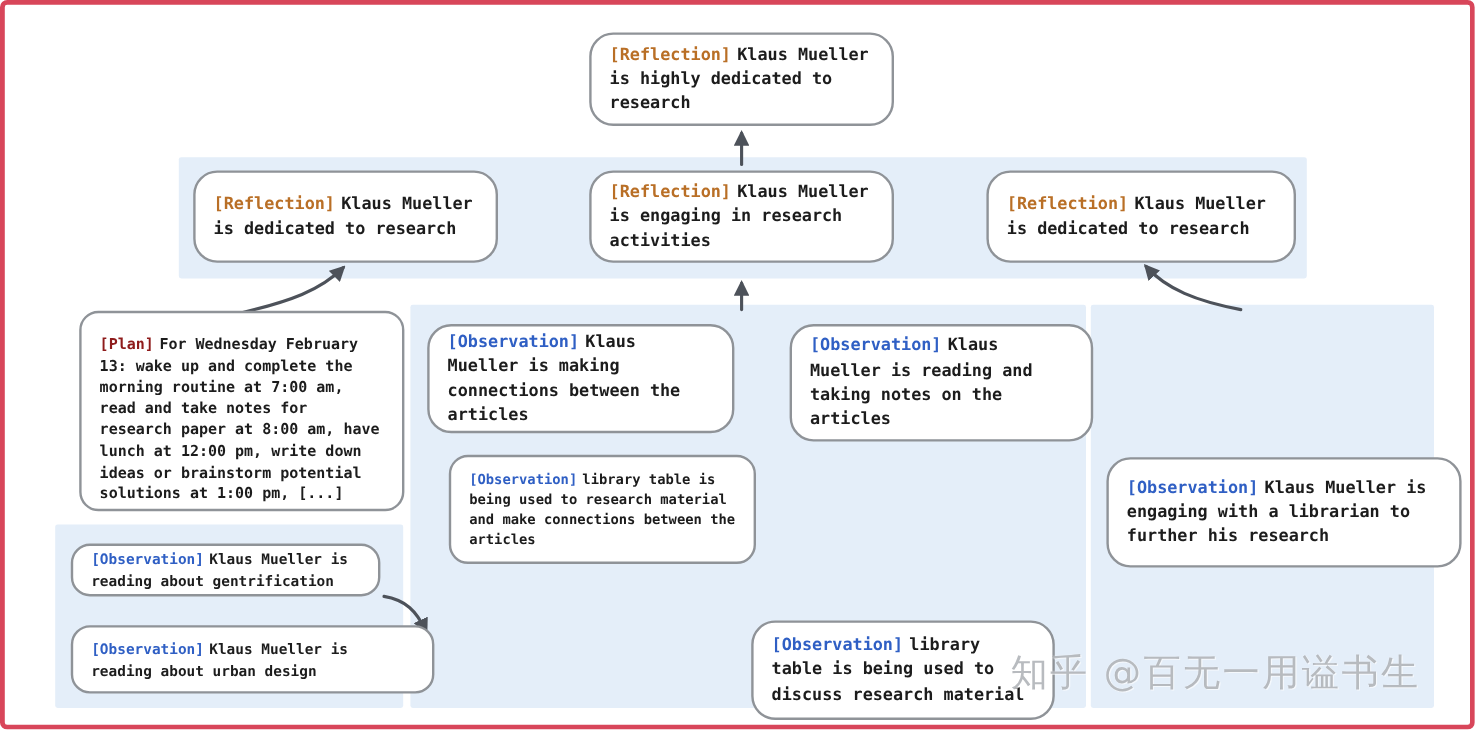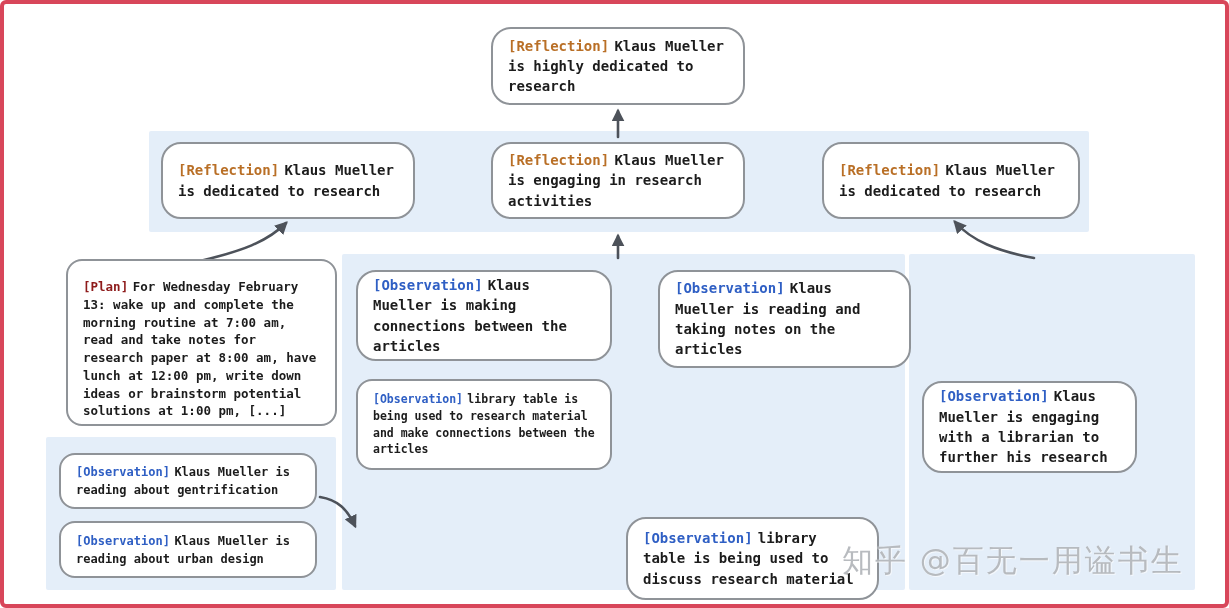--- a/index.html
+++ b/index.html
@@ -29,21 +29,21 @@
     align-items:center;
     padding:4px 15px;
     color:var(--text,#1c1c1c);
     font-weight:700;
     letter-spacing:0;
   }
   .node .inner{width:100%;}
   .fs-lg{font-size:14px;line-height:1.45;border-radius:20px;}
   .fs-md{font-size:12.5px;line-height:1.42;}
   .fs-md2{font-size:12px;line-height:1.5;}
-  .fs-sm{font-size:11.5px;line-height:1.45;}
+  .fs-sm{font-size:11.5px;line-height:1.45;margin-left:18px;}
   .tag{margin-right:.62ch;}
   .t-reflection{color:var(--reflection,#b96f26);}
   .t-observation{color:var(--observation,#2f5fc4);}
   .t-plan{color:var(--plan,#8e1b1b);}
   .watermark{
     position:absolute;
     left:838px;top:536px;
     font-family:"DejaVu Sans","Liberation Sans",sans-serif;
     font-size:31px;
     letter-spacing:2px;
@@ -89,40 +89,40 @@
     <div class="inner"><span class="tag t-reflection">[Reflection]</span><span>Klaus Mueller is engaging in research activities</span></div>
   </div>
   <div class="node fs-lg" style="left:818px;top:138px;width:258px;height:77px;">
     <div class="inner"><span class="tag t-reflection">[Reflection]</span><span>Klaus Mueller is dedicated to research</span></div>
   </div>
 
   <div class="node fs-md" style="left:62px;top:255px;width:271px;height:167px;align-items:flex-end;">
     <div class="inner"><span class="tag t-plan">[Plan]</span><span>For Wednesday February 13: wake up and complete the morning routine at 7:00 am, read and take notes for research paper at 8:00 am, have lunch at 12:00 pm, write down ideas or brainstorm potential solutions at 1:00 pm, [...]</span></div>
   </div>
 
-  <div class="node fs-md2" style="left:55px;top:449px;width:258px;height:56px;">
+  <div class="node fs-md2" style="left:55px;top:449px;width:258px;height:44px;">
     <div class="inner"><span class="tag t-observation">[Observation]</span><span>Klaus Mueller is reading about gentrification</span></div>
   </div>
-  <div class="node fs-md2" style="left:55px;top:517px;width:258px;height:57px;">
+  <div class="node fs-md2" style="left:55px;top:517px;width:303px;height:57px;">
     <div class="inner"><span class="tag t-observation">[Observation]</span><span>Klaus Mueller is reading about urban design</span></div>
   </div>
 
   <div class="node fs-lg" style="left:352px;top:266px;width:256px;height:91px;">
     <div class="inner"><span class="tag t-observation">[Observation]</span><span>Klaus Mueller is making connections between the articles</span></div>
   </div>
   <div class="node fs-sm" style="left:352px;top:375px;width:256px;height:91px;">
     <div class="inner"><span class="tag t-observation">[Observation]</span><span>library table is being used to research material and make connections between the articles</span></div>
   </div>
 
   <div class="node fs-lg" style="left:622px;top:266px;width:253px;height:98px;margin-left:32px;">
     <div class="inner"><span class="tag t-observation">[Observation]</span><span>Klaus Mueller is reading and taking notes on the articles</span></div>
   </div>
   <div class="node fs-lg" style="left:622px;top:513px;width:253px;height:83px;">
     <div class="inner"><span class="tag t-observation">[Observation]</span><span>library table is being used to discuss research material</span></div>
   </div>
 
-  <div class="node fs-lg" style="left:918px;top:377px;width:215px;height:92px;">
+  <div class="node fs-lg" style="left:918px;top:377px;width:296px;height:92px;">
     <div class="inner"><span class="tag t-observation">[Observation]</span><span>Klaus Mueller is engaging with a librarian to further his research</span></div>
   </div>
 
   <div class="watermark">知乎 @百无一用谥书生</div>
 
 </div>
 
 </body></html>

